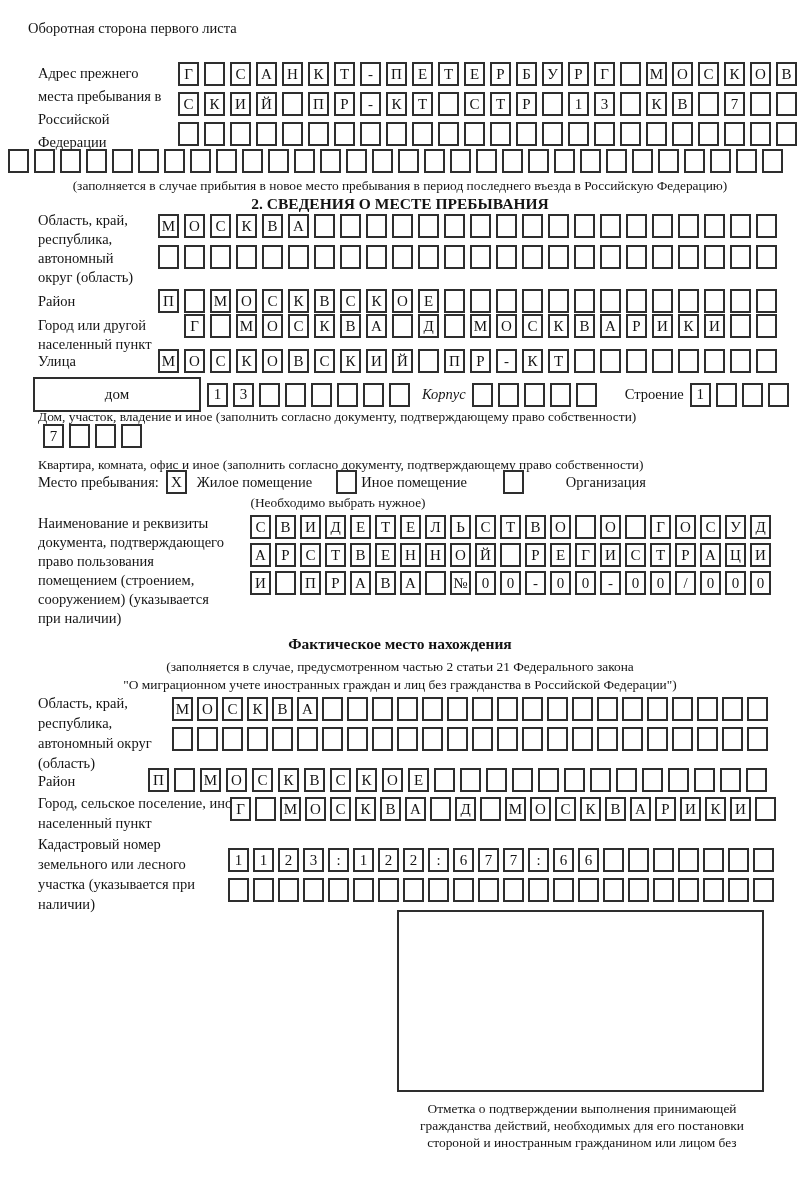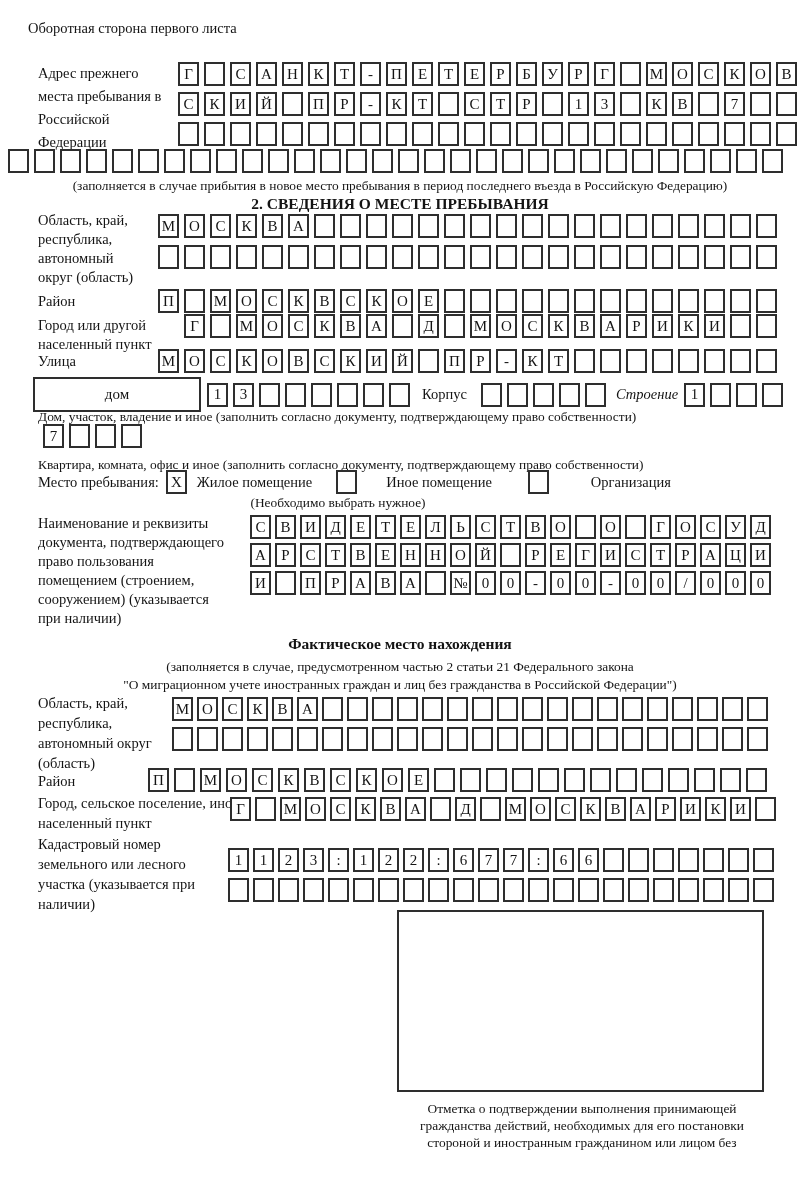--- a/index.html
+++ b/index.html
@@ -291,29 +291,29 @@
   <div class="cells" style="margin-left:6px;">
       <div class="cell">1</div>
       <div class="cell">3</div>
       <div class="cell"></div>
       <div class="cell"></div>
       <div class="cell"></div>
       <div class="cell"></div>
       <div class="cell"></div>
       <div class="cell"></div>
     </div>
-  <div class="lbl" style="margin-left:12px;margin-right:14px;">Корпус</div>
+  <div class="lbl" style="margin-left:12px;margin-right:6px;font-style:italic;">Корпус</div>
   <div class="cells">
       <div class="cell"></div>
       <div class="cell"></div>
       <div class="cell"></div>
       <div class="cell"></div>
       <div class="cell"></div>
     </div>
-  <div class="lbl" style="margin-left:10px;margin-right:6px;font-style:italic;">Строение</div>
+  <div class="lbl" style="margin-left:28px;margin-right:6px;">Строение</div>
   <div class="cells">
       <div class="cell">1</div>
       <div class="cell"></div>
       <div class="cell"></div>
       <div class="cell"></div>
     </div>
 </div>
 <div class="abs cap" style="top:408px;left:38px;">Дом, участок, владение и иное (заполнить согласно документу, подтверждающему право собственности)</div>
 
 <div class="abs hrow" style="top:424px;left:33px;">
@@ -324,21 +324,21 @@
       <div class="cell"></div>
     </div>
 </div>
 <div class="abs cap" style="top:456px;left:38px;">Квартира, комната, офис и иное (заполнить согласно документу, подтверждающему право собственности)</div>
 
 <div class="abs hrow" style="top:470px;left:38px;">
   <div class="lbl">Место пребывания:</div>
   <div class="cell" style="margin-left:7px;">X</div>
   <div class="lbl" style="margin-left:10px;">Жилое помещение</div>
   <div class="cell" style="margin-left:24px;"></div>
-  <div class="lbl" style="margin-left:29px;">Иное помещение</div>
+  <div class="lbl" style="margin-left:4px;">Иное помещение</div>
   <div class="cell" style="margin-left:36px;"></div>
   <div class="lbl" style="margin-left:42px;">Организация</div>
 </div>
 <div class="abs cap" style="top:494px;left:173px;width:330px;text-align:center;">(Необходимо выбрать нужное)</div>
 
 <div class="abs lbl" style="top:514px;left:38px;width:186px;">Наименование и реквизиты документа, подтверждающего право пользования помещением (строением, сооружением) (указывается при наличии)</div>
 <div class="abs cells g4" style="top:515px;left:250px;">
     <div class="cell">С</div>
     <div class="cell">В</div>
     <div class="cell">И</div>

